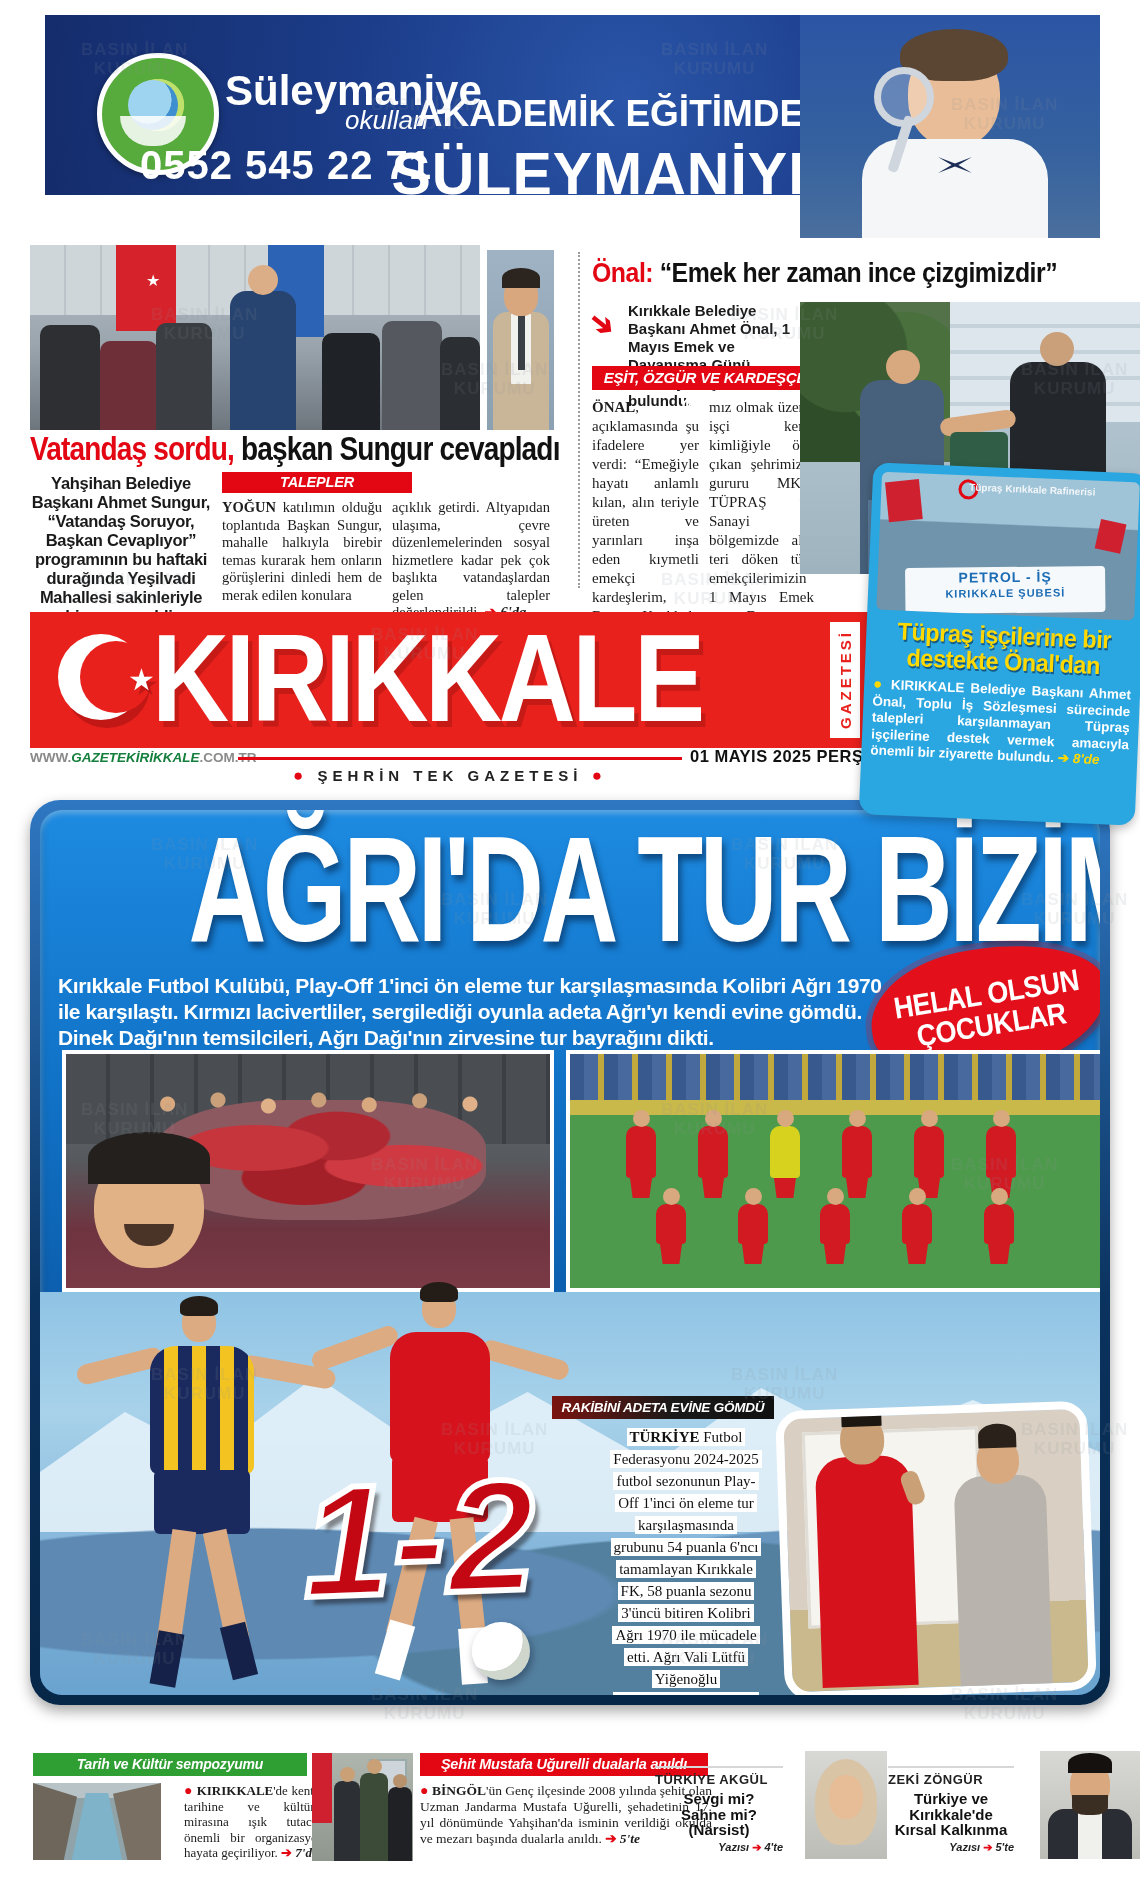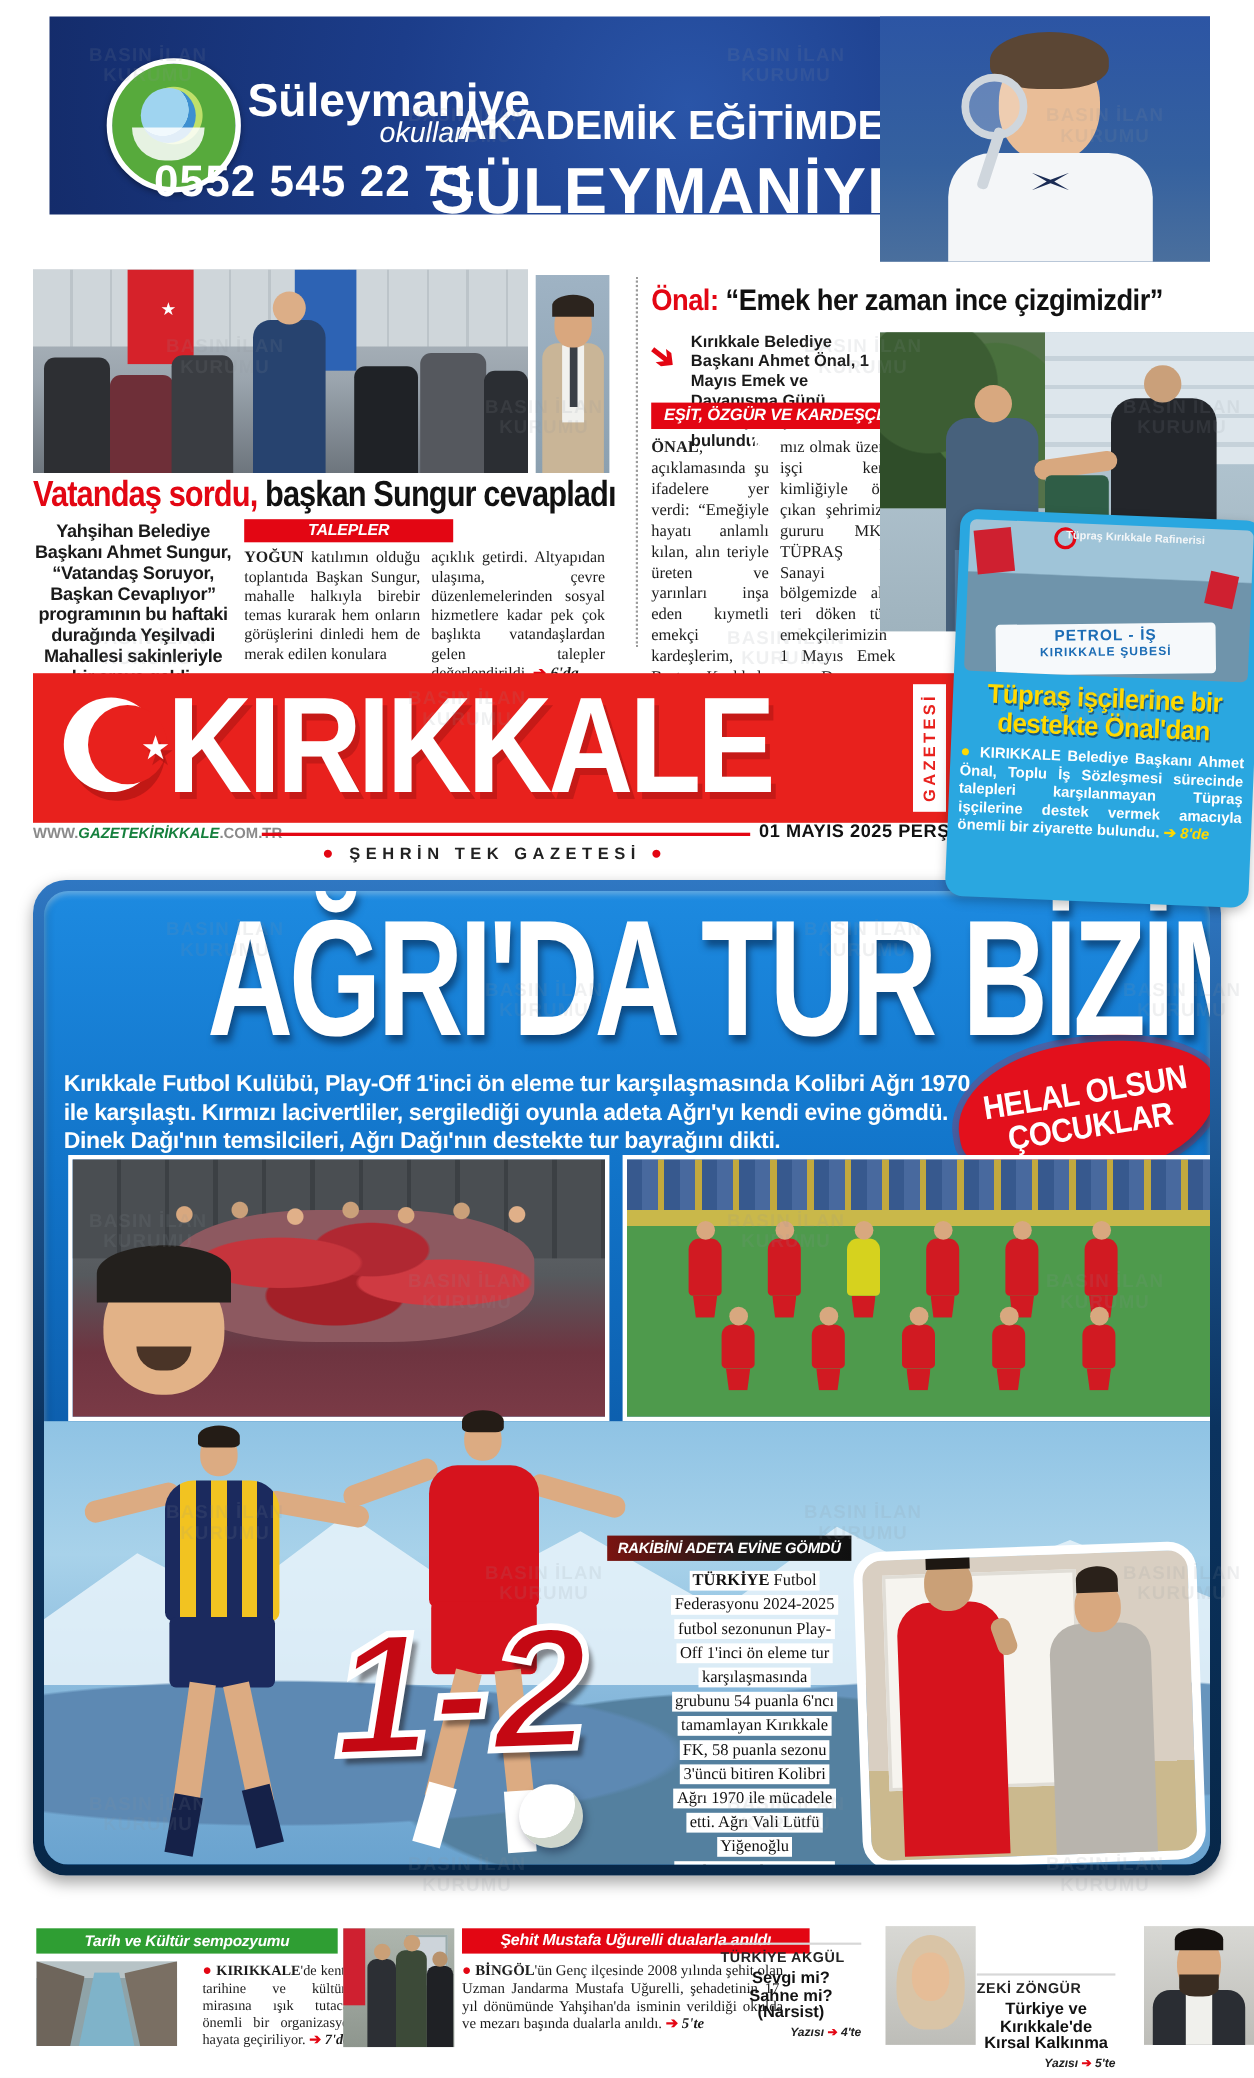--- a/index.html
+++ b/index.html
@@ -281,29 +281,29 @@
   .bullet-red{color:#e30613;font-size:14px;}
   #photo-martyr{left:312px;top:1753px;width:101px;height:108px;background:linear-gradient(180deg,#aeb6ae 0,#8e968e 100%);}
   #photo-martyr .flag{position:absolute;left:0;top:0;width:20px;height:70px;background:#cf2030;}
   #photo-martyr .portrait{position:absolute;right:6px;top:6px;width:34px;height:44px;background:#cdd4da;border:2px solid #9aa;} 
   #photo-martyr .p1{position:absolute;left:22px;top:28px;width:26px;height:80px;border-radius:8px 8px 0 0;background:#2c2f34;}
   #photo-martyr .p1:before{content:"";position:absolute;left:6px;top:-14px;width:15px;height:15px;border-radius:50%;background:#caa077;}
   #photo-martyr .p2{position:absolute;left:48px;top:20px;width:28px;height:88px;border-radius:8px 8px 0 0;background:#3c4a38;}
   #photo-martyr .p2:before{content:"";position:absolute;left:7px;top:-14px;width:15px;height:15px;border-radius:50%;background:#caa077;}
   #photo-martyr .p3{position:absolute;left:76px;top:34px;width:24px;height:74px;border-radius:8px 8px 0 0;background:#1f2125;}
   #photo-martyr .p3:before{content:"";position:absolute;left:5px;top:-13px;width:14px;height:14px;border-radius:50%;background:#b8926c;}
-  #martyr-header{left:420px;top:1753px;width:316px;font-size:14.5px;background:#e30613;}
+  #martyr-header{left:420px;top:1753px;width:288px;font-size:14.5px;background:#e30613;}
   #martyr-text{left:420px;top:1783px;width:292px;font-size:13.5px;line-height:16px;}
 
   .columnist{position:absolute;text-align:center;}
   .col-name{font-size:13px;font-weight:bold;color:#222;border-top:2px solid #d7d7d7;padding-top:4px;letter-spacing:.5px;text-align:left;}
   .col-title{margin-top:4px;font-size:15px;line-height:15.5px;font-weight:bold;color:#111;}
   .col-ref{margin-top:3px;font-size:11px;color:#222;text-align:right;}
   #hatice-block{left:655px;top:1766px;width:128px;}
-  #zeki-block{left:888px;top:1766px;width:126px;margin-top:28px;}
+  #zeki-block{left:888px;top:1766px;width:126px;}
   .headshot{position:absolute;overflow:hidden;background:linear-gradient(180deg,#d8d8d4 0,#bdbdb8 100%);}
   #hatice-photo{left:805px;top:1751px;width:82px;height:108px;}
   #hatice-photo .scarf{position:absolute;left:10px;top:8px;width:62px;height:86px;border-radius:50% 50% 40% 40%;background:#d9c4a6;}
   #hatice-photo .face{position:absolute;left:24px;top:24px;width:34px;height:44px;border-radius:46%;background:#e6bd97;}
   #zeki-photo{left:1040px;top:1751px;width:100px;height:108px;}
   #zeki-photo .jacket{position:absolute;left:8px;top:58px;width:84px;height:50px;border-radius:16px 16px 0 0;background:#2a2d33;}
   #zeki-photo .shirt{position:absolute;left:38px;top:60px;width:24px;height:48px;background:#f0f0ec;}
   #zeki-photo .face{position:absolute;left:30px;top:10px;width:40px;height:50px;border-radius:46%;background:#d9a87e;}
   #zeki-photo .hair{position:absolute;left:28px;top:2px;width:44px;height:20px;border-radius:50% 50% 0 0;background:#15110e;}
   #zeki-photo .beard{position:absolute;left:32px;top:44px;width:36px;height:20px;border-radius:0 0 40% 40%;background:#3a2d22;}
@@ -431,21 +431,21 @@
   <div class="abs" id="slogan">
     <span class="dot">●</span> <span>ŞEHRİN TEK GAZETESİ</span> <span class="dot">●</span>
   </div>
 
   <div class="abs" id="mainbox">
     <div id="mainbox-inner">
       <div id="main-title">AĞRI'DA TUR BİZİM</div>
       <div id="main-deck">
         <div>Kırıkkale Futbol Kulübü, Play-Off 1'inci ön eleme tur karşılaşmasında Kolibri Ağrı 1970</div>
         <div>ile karşılaştı. Kırmızı lacivertliler, sergilediği oyunla adeta Ağrı'yı kendi evine gömdü.</div>
-        <div>Dinek Dağı'nın temsilcileri, Ağrı Dağı'nın destekte tur bayrağını dikti.</div>
+        <div>Dinek Dağı'nın temsilcileri, Ağrı Dağı'nın zirvesine tur bayrağını dikti.</div>
       </div>
       <div id="badge">
         <div>HELAL OLSUN</div>
         <div>ÇOCUKLAR</div>
       </div>
 
       <div id="photo-locker">
         <div class="lockers"></div>
           <div class="teamblob"></div>
           <div class="heads"></div>

